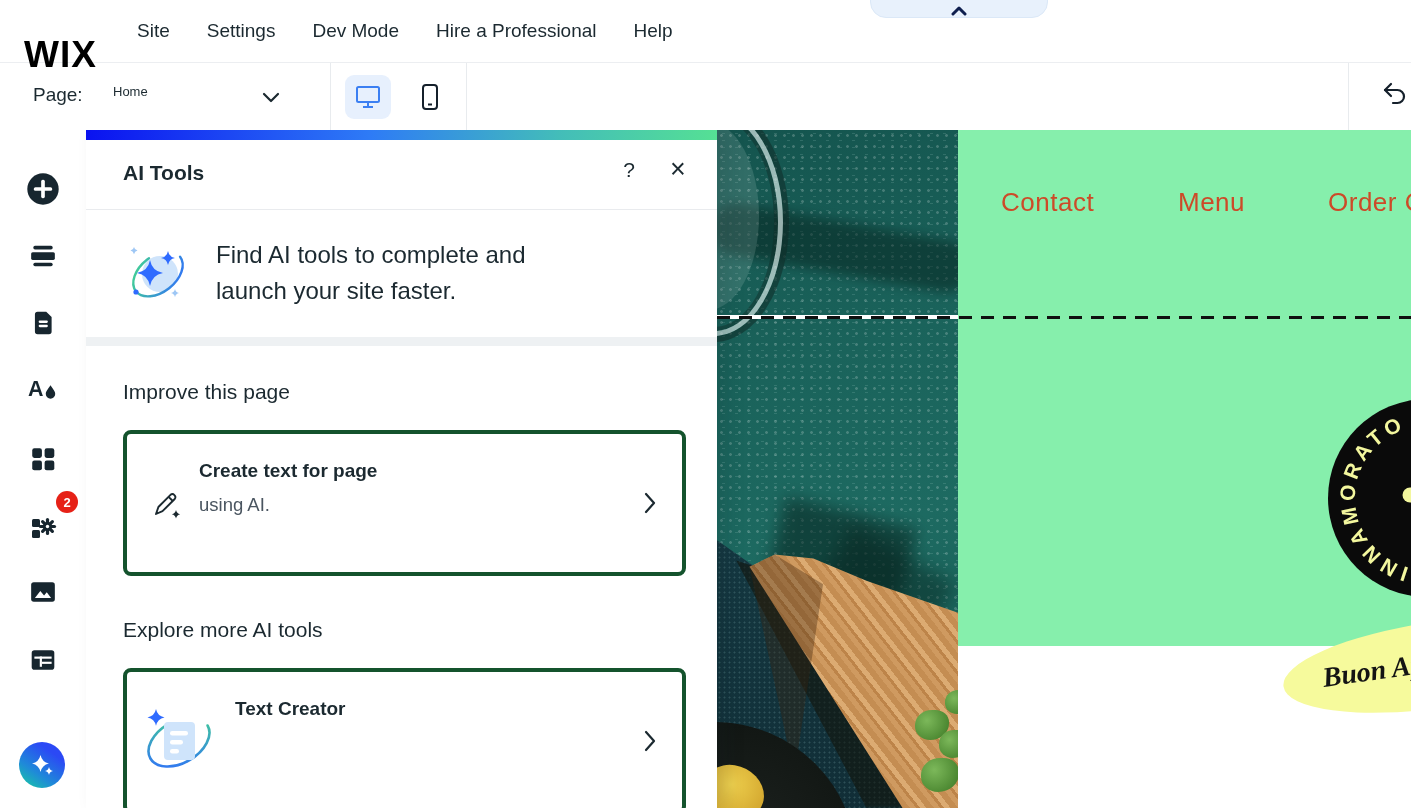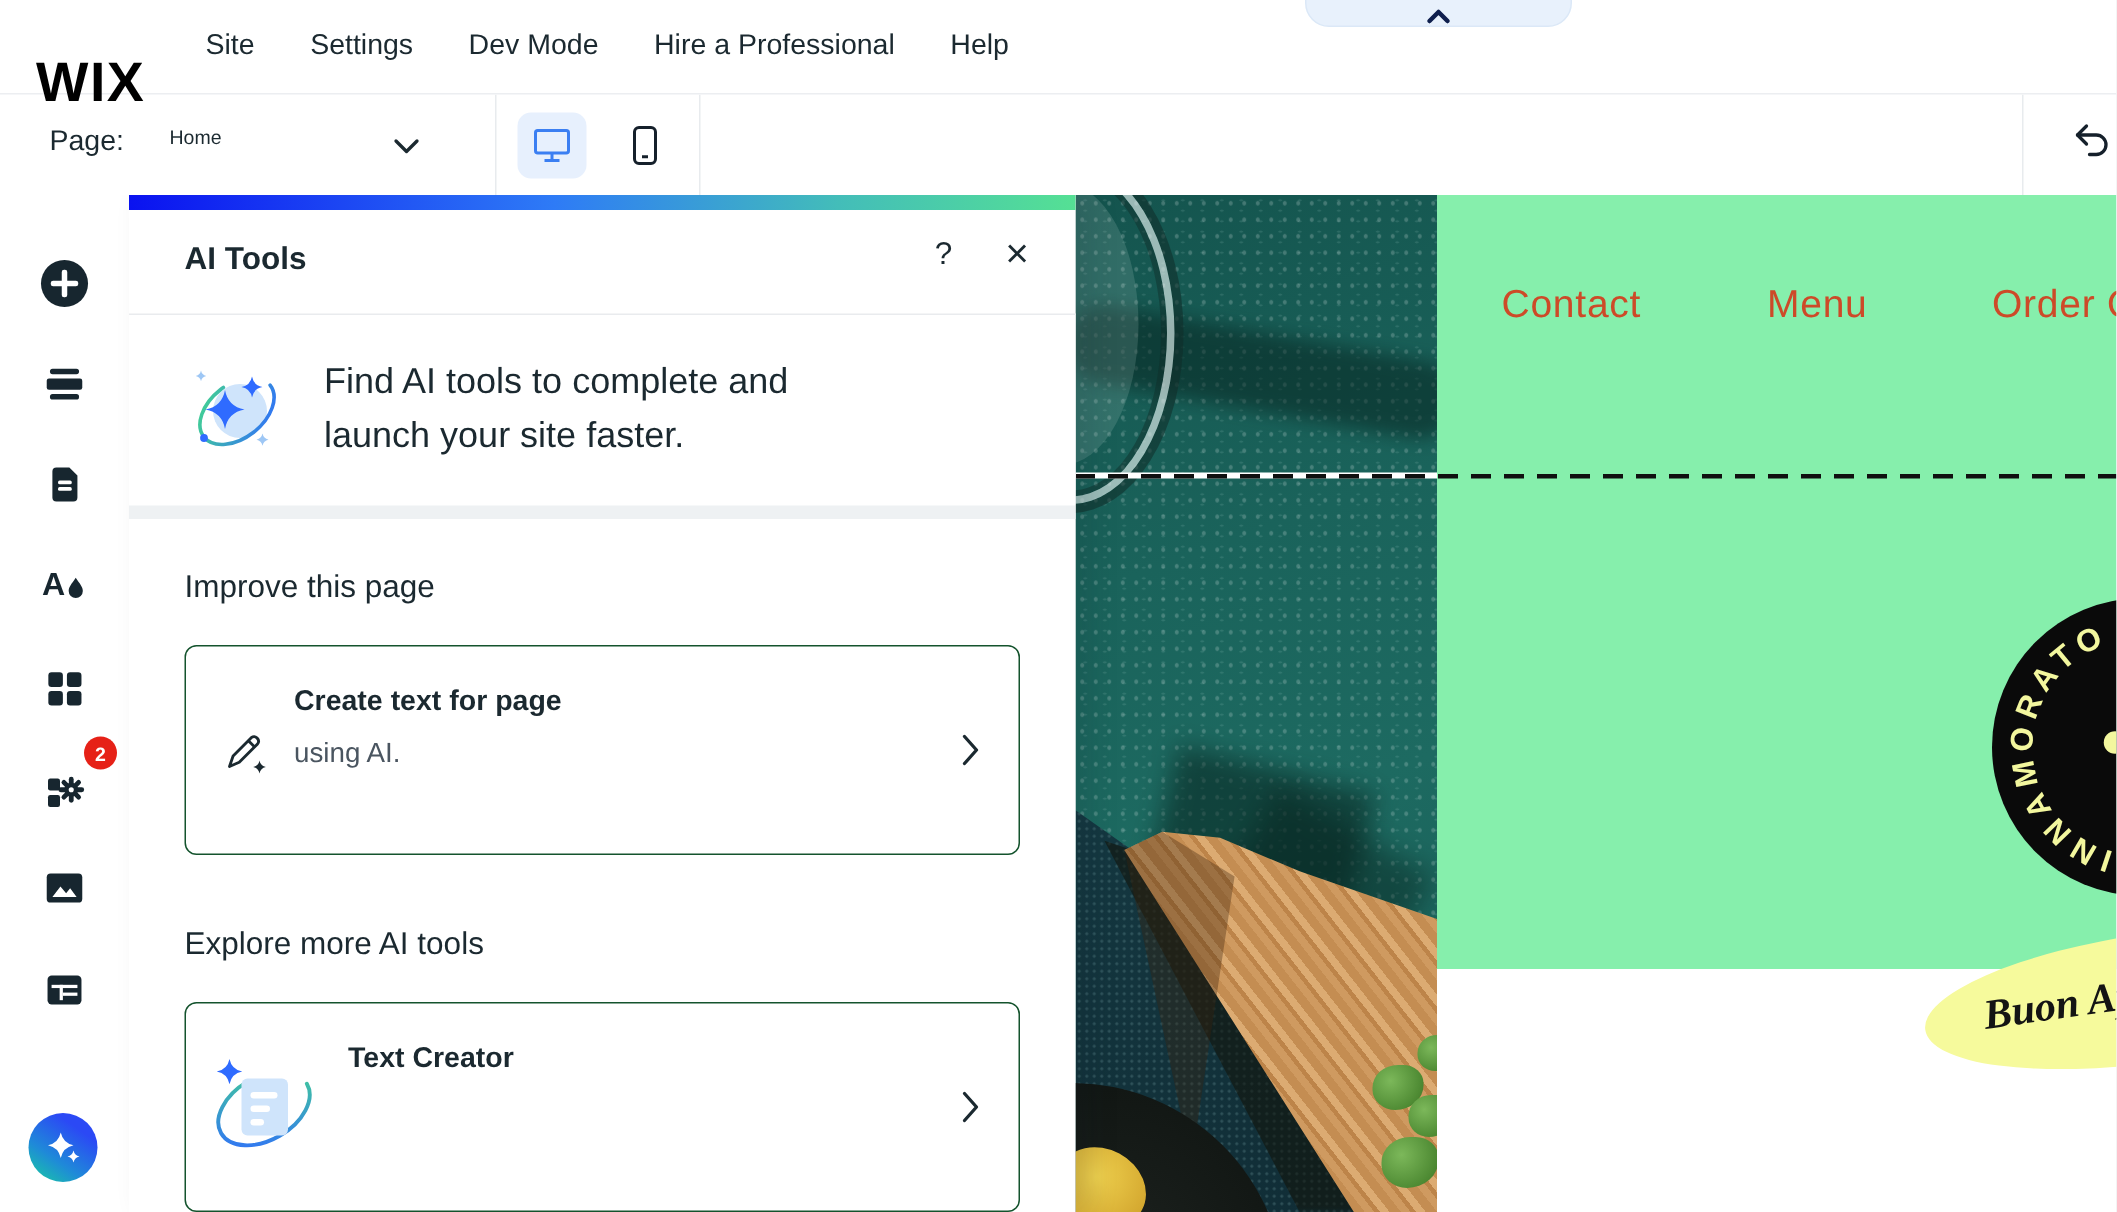--- a/index.html
+++ b/index.html
@@ -45,21 +45,21 @@
   #panel-title{position:absolute;left:37px;top:21px;font-size:21px;font-weight:700;}
   #help-btn{position:absolute;left:530px;top:18px;font-size:21px;color:#1b2930;cursor:pointer;width:26px;text-align:center;}
   #close-btn{position:absolute;left:578px;top:14px;font-size:27px;font-weight:300;color:#1b2930;cursor:pointer;width:28px;text-align:center;}
   #panel-intro{position:absolute;left:0;top:79px;width:631px;height:128px;background:#fff;}
   #intro-icon{position:absolute;left:38px;top:28px;}
   #intro-text{position:absolute;left:130px;top:28px;width:420px;font-size:24px;line-height:36px;color:#1b2930;}
   #panel-band{position:absolute;left:0;top:207px;width:631px;height:9px;background:#eef1f3;}
   .section-heading{position:absolute;left:37px;font-size:21px;color:#1b2930;}
   #heading-improve{top:250px;}
   #heading-explore{top:488px;}
-  .tool-card{position:absolute;left:37px;width:555px;background:#fff;border:1px solid #14532d;border-radius:8px;cursor:pointer;}
+  .tool-card{position:absolute;left:37px;width:555px;background:#fff;border:4px solid #14532d;border-radius:8px;cursor:pointer;}
   #card1{top:300px;height:138px;}
   #card2{top:538px;height:138px;}
   .card-icon{position:absolute;}
   #card1 .card-icon{left:22px;top:54px;}
   #card2 .card-icon{left:8px;top:28px;}
   .card-text{position:absolute;top:26px;}
   #card1 .card-text{left:72px;}
   #card2 .card-text{left:108px;}
   .card-title{font-size:19px;font-weight:700;margin-bottom:9px;}
   .card-desc{font-size:18.5px;color:#4a5560;line-height:28px;}

